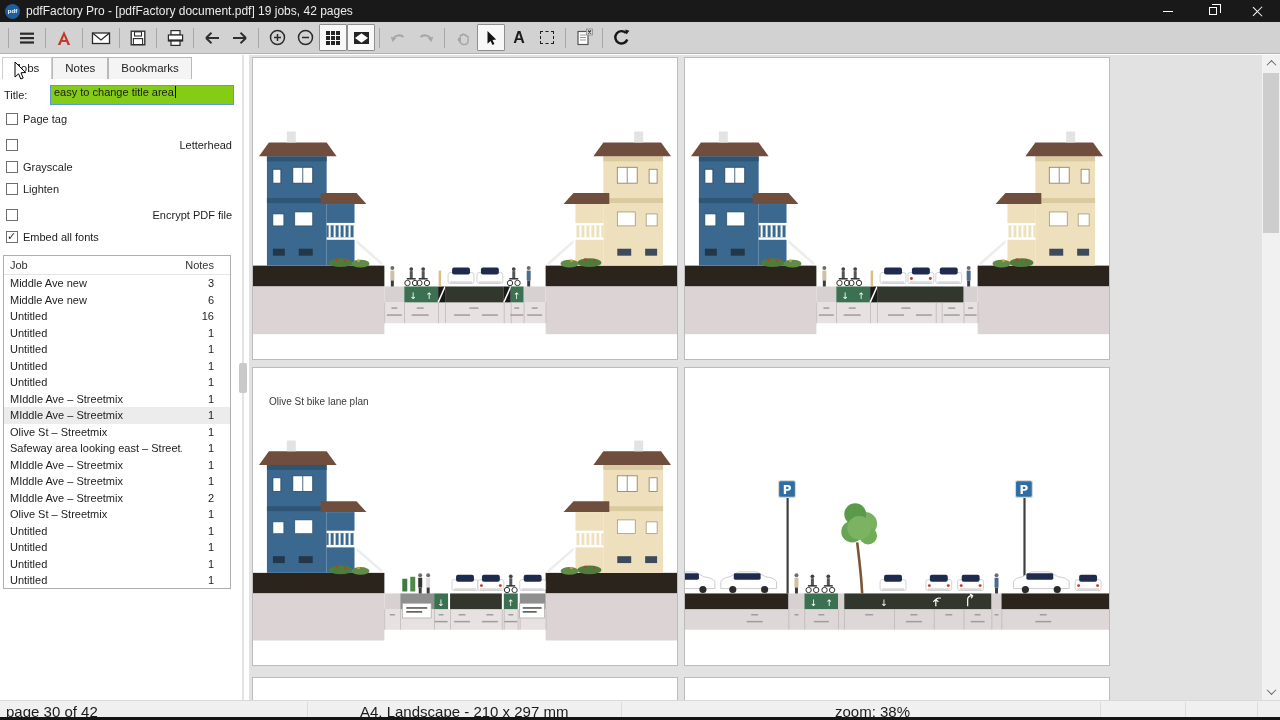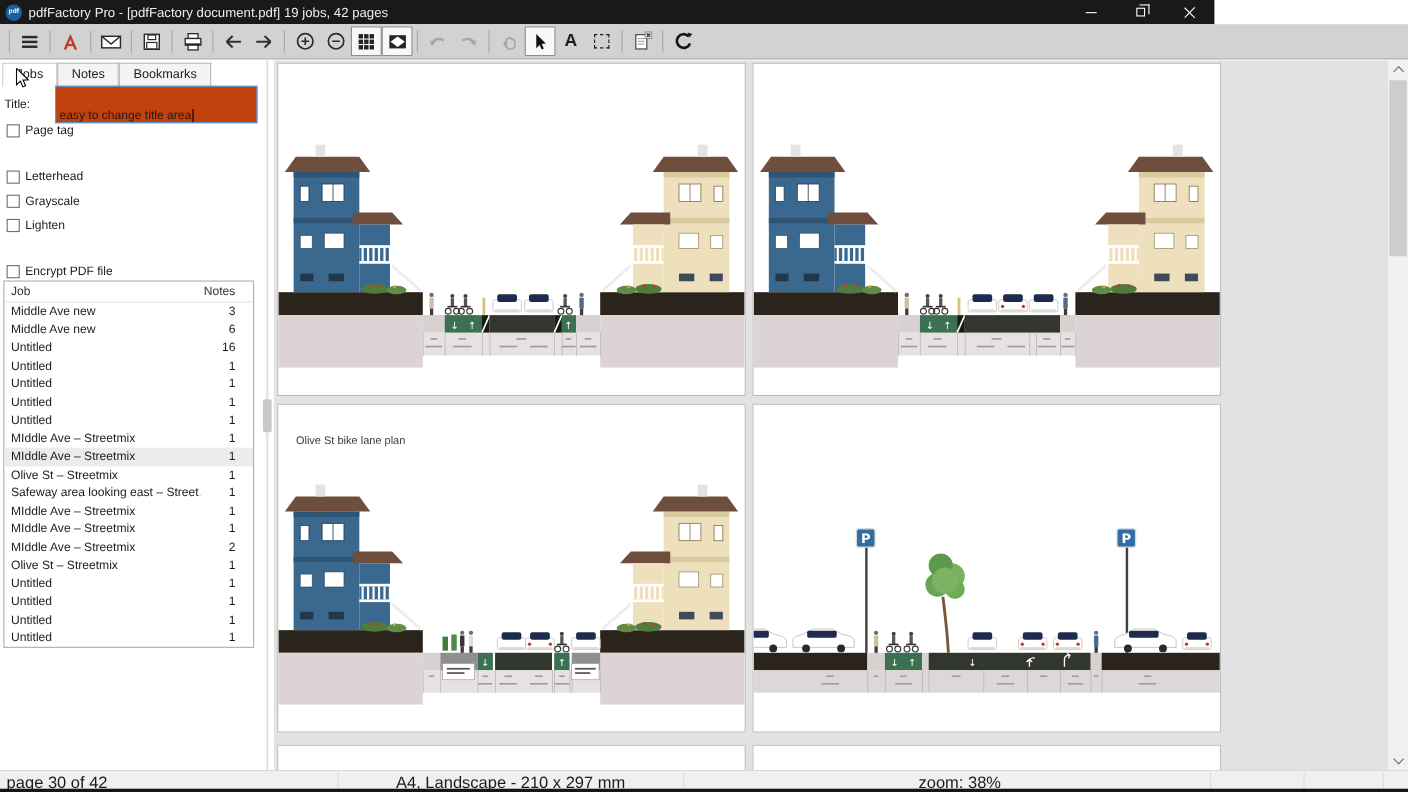--- a/index.html
+++ b/index.html
@@ -1,20 +1,20 @@
 <!DOCTYPE html>
 <html><head>
 <meta charset="utf-8">
 <style>
   * { margin:0; padding:0; box-sizing:border-box; }
   html,body { width:1280px; height:720px; overflow:hidden; font-family:"Liberation Sans",sans-serif; background:#fff; }
   #win { position:relative; width:1280px; height:720px; background:#fff; }
 
   
-  #titlebar { position:absolute; left:0; top:0; width:1104px; height:22px; background:#191919; display:flex; align-items:center; }
+  #titlebar { position:absolute; left:0; top:0; width:1280px; height:22px; background:#191919; display:flex; align-items:center; }
   #appicon { width:15px; height:15px; border-radius:50%; background:#1d5f9e; margin-left:5px; display:flex; align-items:center; justify-content:center; color:#fff; font-size:6px; font-weight:bold; }
   #wtitle { color:#ececec; font-size:12px; margin-left:6px; white-space:nowrap; }
   #wbtns { margin-left:auto; display:flex; height:22px; }
   .wbtn { width:45px; height:22px; display:flex; align-items:center; justify-content:center; }
   .minbar { width:10px; height:1px; background:#fff; }
   .restorebox { width:8px; height:8px; border:1px solid #fff; position:relative; }
   .restorebox:before { content:""; position:absolute; left:2px; top:-4px; width:8px; height:8px; border:1px solid #fff; border-bottom:none; border-left:none; }
   .closex { position:relative; width:11px; height:11px; }
   .closex:before,.closex:after { content:""; position:absolute; left:5px; top:-1px; width:1.4px; height:13px; background:#fff; }
   .closex:before { transform:rotate(45deg);} .closex:after { transform:rotate(-45deg);}
@@ -27,25 +27,25 @@
   .Atool { font-size:16px; font-weight:bold; color:#1c1c1c; line-height:1; }
   .marquee { width:14px; height:13px; border:1.6px dashed #1c1c1c; }
 
   
   #sidebar { position:absolute; left:0; top:55px; width:238px; height:645px; background:#fff; font-size:11px; color:#1c1c1c; }
   #tabs { position:absolute; left:2px; top:2px; display:flex; height:22px; }
   .tab { padding:4px 12px 0 12px; height:22px; background:#f4f4f4; border:1px solid #b9b9b9; border-bottom:none; font-size:11.5px; color:#222; }
   .tab.active { background:#fff; border-color:#cFcFcF; border-bottom:none; }
   #titlerow { position:absolute; left:4px; top:31px; width:230px; height:18px; display:flex; align-items:center;gap:16px; }
   #titlelabel { width:30px; }
-  #titleinput { flex:1; height:34px; border:1px solid #5b9bd5; background:#c2410c; padding:0 3px; display:flex; align-items:flex-end; overflow:hidden; white-space:nowrap; }
+  #titleinput { flex:1; height:20px; border:1px solid #5b9bd5; background:#84cc16; padding:0 3px; display:flex; align-items:flex-start; overflow:hidden; white-space:nowrap; }
   .caret { display:inline-block; width:1px; height:12px; background:#000; margin-left:1px; }
   #checks { position:absolute; left:6px; top:57px; width:226px; }
   .cb { display:flex; align-items:center; height:14px; margin-bottom:8px; }
-  .cb.gap-before { margin-top:28px; }
+  .cb.gap-before { margin-top:12px;justify-content:space-between; }
   .cbbox { width:12px; height:12px; border:1px solid #6e6e6e; background:#fff; margin-right:5px; position:relative; flex:none; }
   .cb.checked .cbbox:after { content:"✓"; position:absolute; left:0px; top:-2px; font-size:11px; color:#2b2b2b; }
   #joblist { position:absolute; left:3px; top:200px; width:228px; height:334px; border:1px solid #aeaeae; background:#fff; overflow:hidden; }
   #jlheader { display:flex; height:19px; align-items:center; border-bottom:1px solid #e4e4e4; color:#333; }
   .jname { flex:1; padding-left:6px; white-space:nowrap; overflow:hidden; }
   .jpages { width:48px; text-align:right; padding-right:16px; flex:none; }
   .jrow { display:flex; height:16.5px; align-items:center; }
   .jrow.selected { background:#ececec; }
 
   

